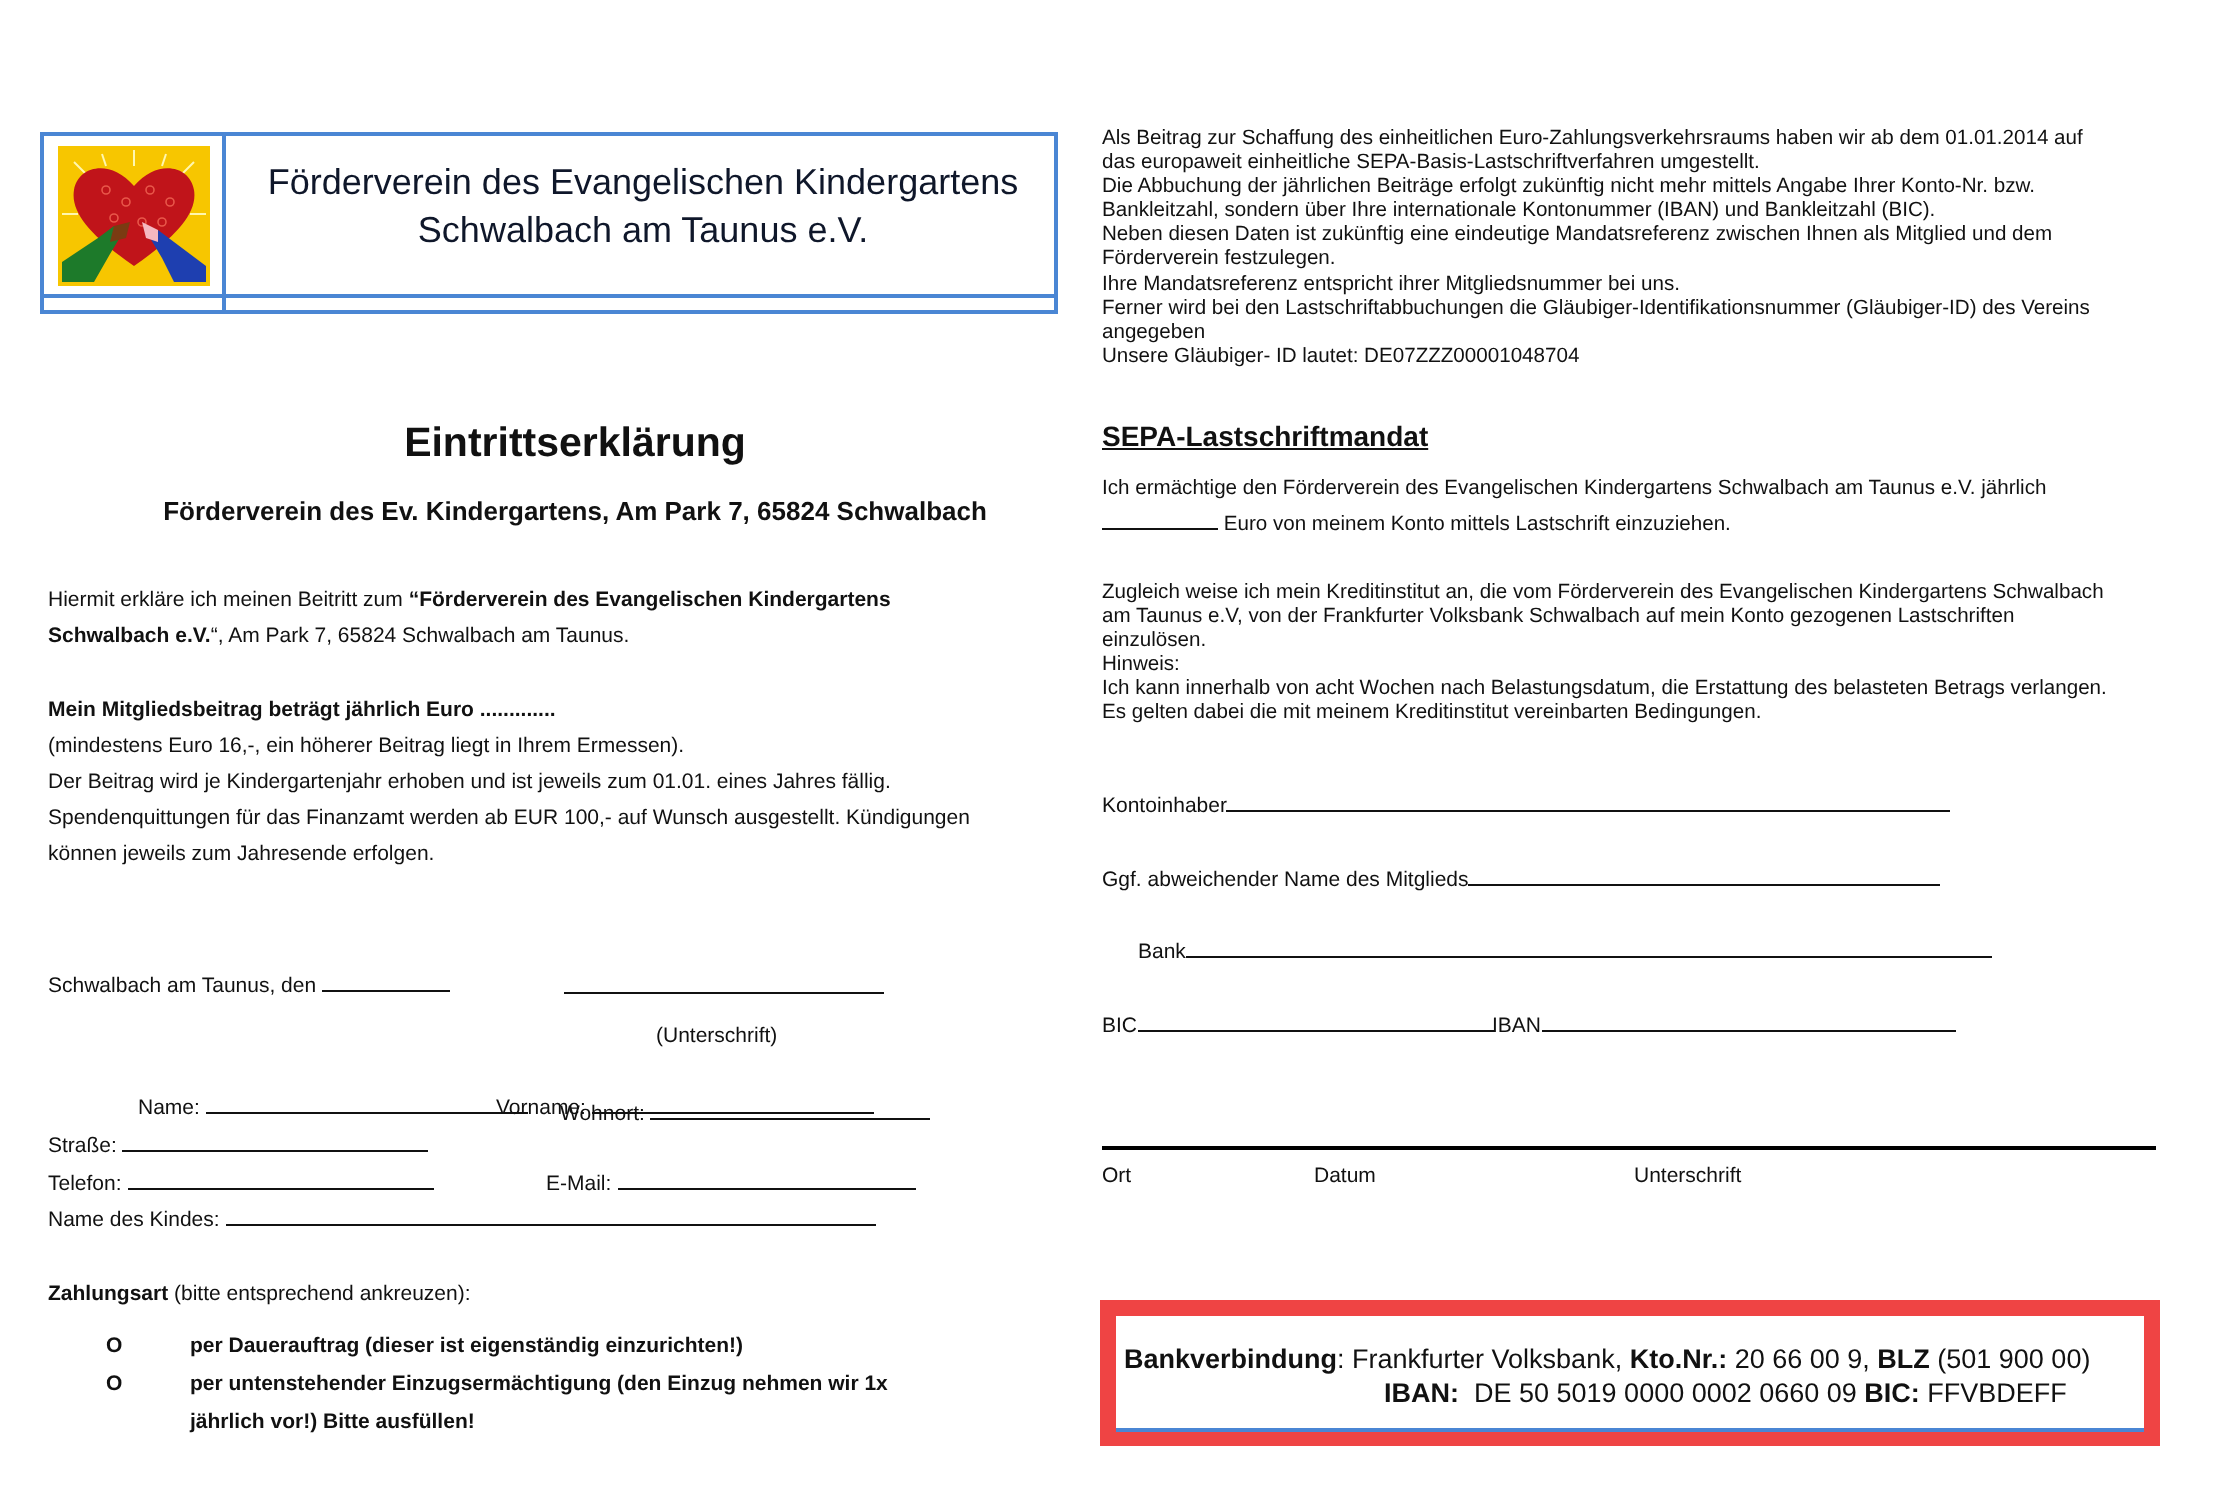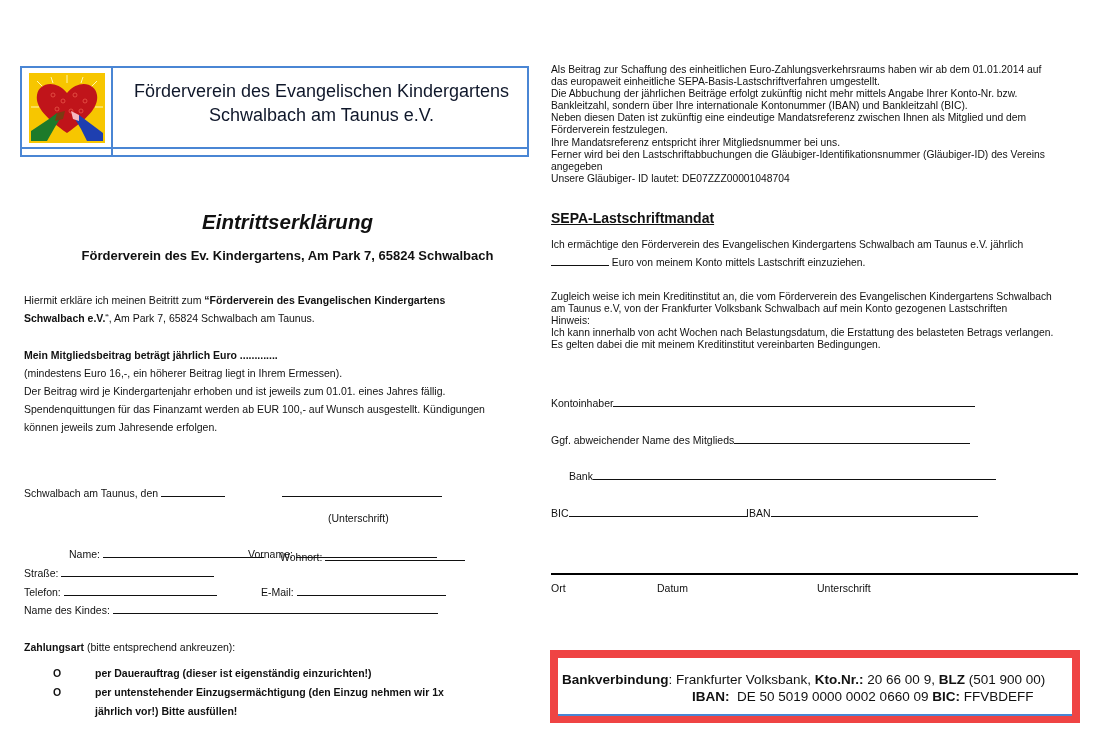--- a/index.html
+++ b/index.html
@@ -11,21 +11,21 @@
 
   
   #hdr { left: 20px; top: 66px; width: 509px; height: 91px; border: 2px solid #4a86d4; box-sizing: border-box; }
   #hdr .vline { position: absolute; left: 89px; top: 0; bottom: 0; width: 2px; background: #4a86d4; }
   #hdr .hline { position: absolute; left: 0; right: 0; top: 79px; height: 2px; background: #4a86d4; }
   #hdr .logo { position: absolute; left: 5px; top: 3px; width: 80px; height: 74px; }
   #hdr .title { position: absolute; left: 92px; top: 11px; width: 415px; text-align: center;
                 font-size: 18px; line-height: 24px; color: #0f172a; }
 
   
-  #main-title { left: 0; width: 575px; top: 210px; text-align: center; font-size: 20.5px; font-weight: bold; font-style: italic; }
+  #main-title { left: 0; width: 575px; top: 210px; text-align: center; font-size: 20.5px; font-weight: bold; }
   #main-sub { left: 0; width: 575px; top: 248px; text-align: center; font-size: 13px; font-weight: bold; }
   .lefttext { left: 24px; width: 470px; font-size: 10.5px; line-height: 18px; }
   .uline { display: inline-block; border-bottom: 1px solid #111; height: 10px; vertical-align: baseline; }
   .field-row { position: absolute; font-size: 10.5px; line-height: 18px; }
 
   
   .righttext { left: 551px; width: 530px; font-size: 10.3px; line-height: 12.1px; }
   #sepa-title { left: 551px; top: 210px; font-size: 14px; font-weight: bold; text-decoration: underline; }
   .sig-line { left: 551px; top: 573px; width: 527px; height: 2px; background: #000; }
 
@@ -104,21 +104,21 @@
 </div>
 <div class="field-row" style="left:24px; top:564px;">
   <span>Straße:</span> <span class="uline" style="width:153px;"></span>
 </div>
 <div class="field-row" style="left:248px; top:548px;margin-left:32px;">
   <span>Wohnort:</span> <span class="uline" style="width:140px;"></span>
 </div>
 <div class="field-row" style="left:24px; top:583px;">
   <span>Telefon:</span> <span class="uline" style="width:153px;"></span>
 </div>
-<div class="field-row" style="left:240px; top:583px;padding-left:21px;">
+<div class="field-row" style="left:252px; top:583px;padding-left:21px;">
   <span>E-Mail:</span> <span class="uline" style="width:149px;"></span>
 </div>
 <div class="field-row" style="left:24px; top:601px;">
   <span>Name des Kindes:</span> <span class="uline" style="width:325px;"></span>
 </div>
 
 <div class="abs t10" style="left:24px; top:641px;">
   <b>Zahlungsart</b><span> (bitte entsprechend ankreuzen):</span>
 </div>
 <div class="abs t10 b" style="left:53px; top:667px;">O</div>
@@ -142,20 +142,21 @@
 
 <div id="sepa-title" class="abs">SEPA-Lastschriftmandat</div>
 <div class="abs righttext" style="top:236px; line-height:18px;">
   <div>Ich ermächtige den Förderverein des Evangelischen Kindergartens Schwalbach am Taunus e.V. jährlich</div>
   <div><span class="uline" style="width:58px;"></span><span> Euro von meinem Konto mittels Lastschrift einzuziehen.</span></div>
 </div>
 
 <div class="abs righttext" style="top:291px;">
   <div>Zugleich weise ich mein Kreditinstitut an, die vom Förderverein des Evangelischen Kindergartens Schwalbach</div>
   <div>am Taunus e.V, von der Frankfurter Volksbank Schwalbach auf mein Konto gezogenen Lastschriften</div>
+  <div>einzulösen.</div>
   <div>Hinweis:</div>
   <div>Ich kann innerhalb von acht Wochen nach Belastungsdatum, die Erstattung des belasteten Betrags verlangen.</div>
   <div>Es gelten dabei die mit meinem Kreditinstitut vereinbarten Bedingungen.</div>
 </div>
 
 <div class="field-row" style="left:551px; top:394px;">
   <span>Kontoinhaber</span><span class="uline" style="width:362px;"></span>
 </div>
 <div class="field-row" style="left:551px; top:431px;">
   <span>Ggf. abweichender Name des Mitglieds</span><span class="uline" style="width:236px;"></span>

